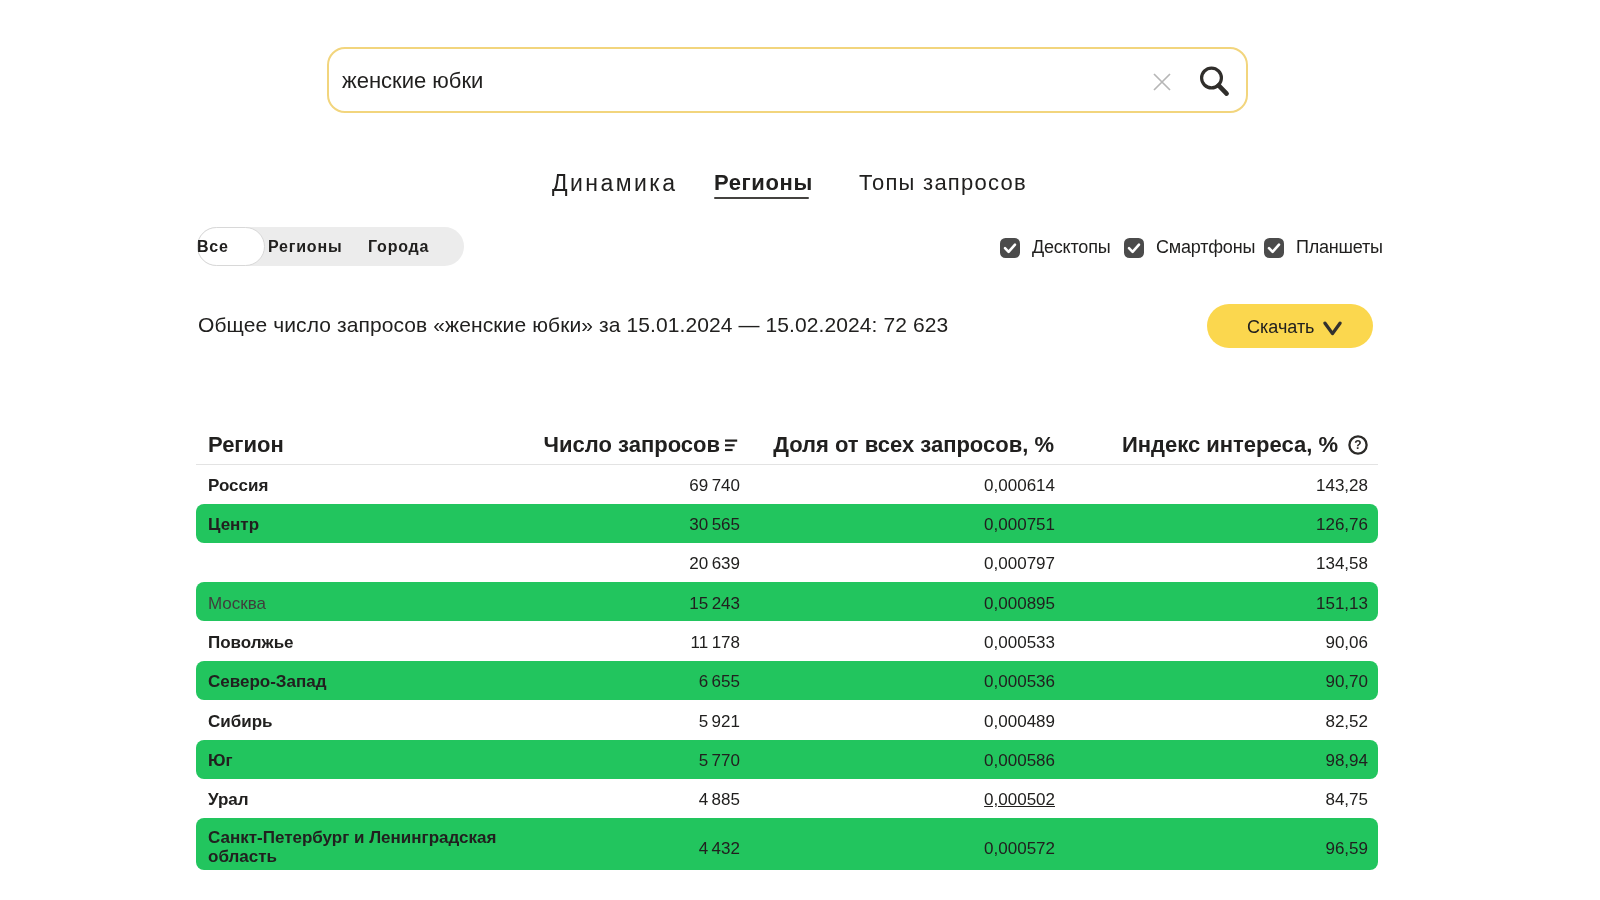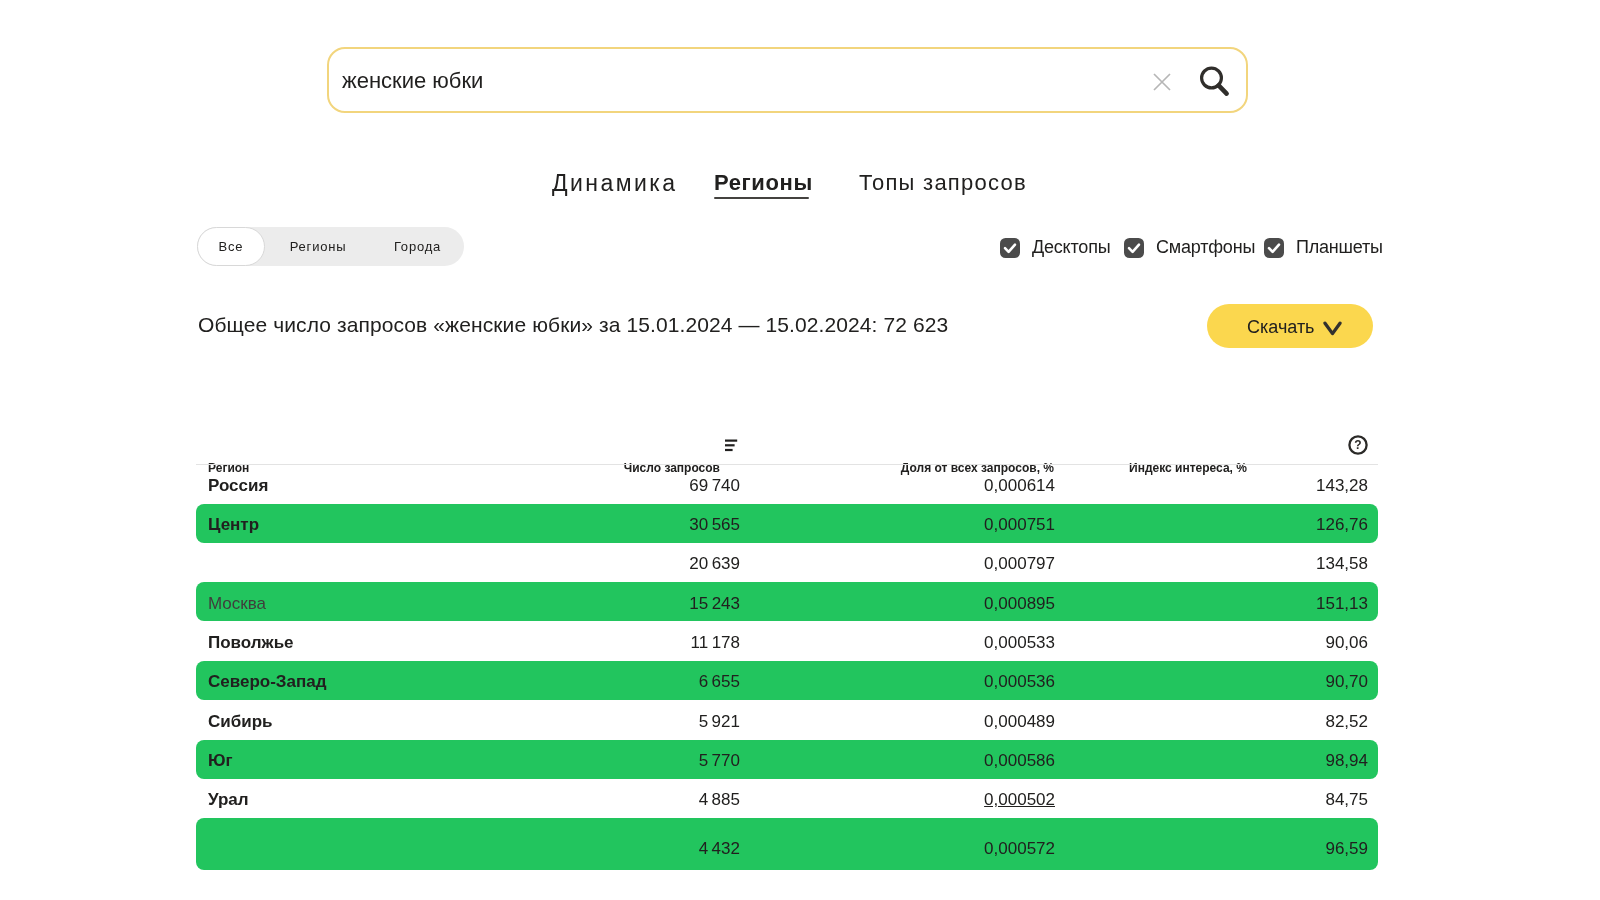--- a/index.html
+++ b/index.html
@@ -19,31 +19,31 @@
   border:2.5px solid #f2d57d; border-radius:18px; background:#fff;
 }
 .searchtext { left:342px; top:67px; font-size:22px; line-height:27px; color:#21201f; }
 
 .tab { top:170px; font-size:22px; line-height:26px; }
 .tabsel { font-weight:bold; }
 .tabline { top:197px; height:2.4px; background:#44423f; border-radius:1px; }
 
 .seg { left:197px; top:227px; width:267px; height:39px; background:#ececec; border-radius:19.5px; }
 .segpill { left:0px; top:0px; width:68px; height:39px; background:#fff; border:1.5px solid #d8d8d8; border-radius:19.5px; }
-.seglabel { top:236px; font-size:13px; line-height:22px; text-align:center; letter-spacing:0.8px; }
+.seglabel { top:236px; font-size:16px; line-height:22px; letter-spacing:0.8px;font-weight:bold; }
 
 .cb { top:238px; width:20px; height:20px; background:#4b4b4b; border-radius:5.5px; }
 .cblabel { top:235.5px; font-size:18px; line-height:23px; letter-spacing:-0.2px; }
 
 .total { left:198px; top:312px; font-size:21px; line-height:26px; letter-spacing:0.1px; }
 
 .btn { left:1207px; top:304px; width:166px; height:44px; background:#fbd74e; border-radius:22px; }
 .btntext { left:40px; top:10.5px; font-size:18px; line-height:24px; }
 
-.th { top:456px; height:24px; font-size:12px; font-weight:bold; line-height:24px; }
+.th { top:433px; height:24px; font-size:22px; font-weight:bold; line-height:24px; }
 .hdrline { left:196px; top:463.5px; width:1182px; height:1px; background:#e3e3e3; }
 .row { left:196px; width:1182px; }
 .row .name { position:absolute; left:12px; font-size:17px; font-weight:bold; }
 .row .num { position:absolute; font-size:17px; }
 .striped { background:#22c55e; border-radius:8px; }
 .c2 { right:638px; }
 .c3 { right:323px; }
 .c4 { right:10px; }
 </style>
 </head>
@@ -98,21 +98,21 @@
 </div>
 
 <div class="abs th" style="left:208px;">Регион</div>
 <div class="abs th" style="left:420px;width:300px;text-align:right;">Число запросов</div>
 <svg class="abs" style="left:725px;top:439px;" width="14" height="13" viewBox="0 0 14 13">
   <rect x="0" y="0.5" width="12.2" height="2.2" fill="#21201f"></rect>
   <rect x="0" y="5.2" width="9.6" height="2.2" fill="#21201f"></rect>
   <rect x="0" y="9.9" width="7.6" height="2.2" fill="#21201f"></rect>
 </svg>
 <div class="abs th" style="left:754px;width:300px;text-align:right;">Доля от всех запросов, %</div>
-<div class="abs th" style="left:1038px;width:300px;text-align:center;">Индекс интереса, %</div>
+<div class="abs th" style="left:1038px;width:300px;text-align:right;">Индекс интереса, %</div>
 <svg class="abs" style="left:1348px;top:435px;" width="20" height="20" viewBox="0 0 20 20">
   <circle cx="10" cy="10" r="8.6" stroke="#2b2a28" stroke-width="2.3" fill="none"></circle>
   <text x="10" y="14.2" font-size="12" font-weight="bold" fill="#2b2a28" text-anchor="middle" font-family="Liberation Sans, sans-serif">?</text>
 </svg>
 <div class="abs hdrline"></div>
 
 <div class="abs row" style="top:464.2px;height:39.3px;">
   <span class="name" style="line-height:39.3px;top:1.5px;">Россия</span>
   <span class="num c2" style="line-height:39.3px;top:1.5px;">69 740</span>
   <span class="num c3" style="line-height:39.3px;top:1.5px;">0,000614</span>
@@ -159,16 +159,17 @@
   <span class="num c3" style="line-height:39.3px;top:1.5px;">0,000586</span>
   <span class="num c4" style="line-height:39.3px;top:1.5px;">98,94</span>
 </div>
 <div class="abs row" style="top:778.8px;height:39.3px;">
   <span class="name" style="line-height:39.3px;top:1.5px;">Урал</span>
   <span class="num c2" style="line-height:39.3px;top:1.5px;">4 885</span>
   <span class="num c3" style="line-height:39.3px;top:1px;text-decoration:underline;">0,000502</span>
   <span class="num c4" style="line-height:39.3px;top:1.5px;">84,75</span>
 </div>
 <div class="abs row striped" style="top:818.2px;height:52.3px;">
+  <span class="name" style="top:10px;width:320px;line-height:19.2px;">Санкт-Петербург и Ленинградская область</span>
   <span class="num c2" style="line-height:52.3px;top:4.5px;">4 432</span>
   <span class="num c3" style="line-height:52.3px;top:4.5px;">0,000572</span>
   <span class="num c4" style="line-height:52.3px;top:4.5px;">96,59</span>
 </div>
 
 </body></html>

